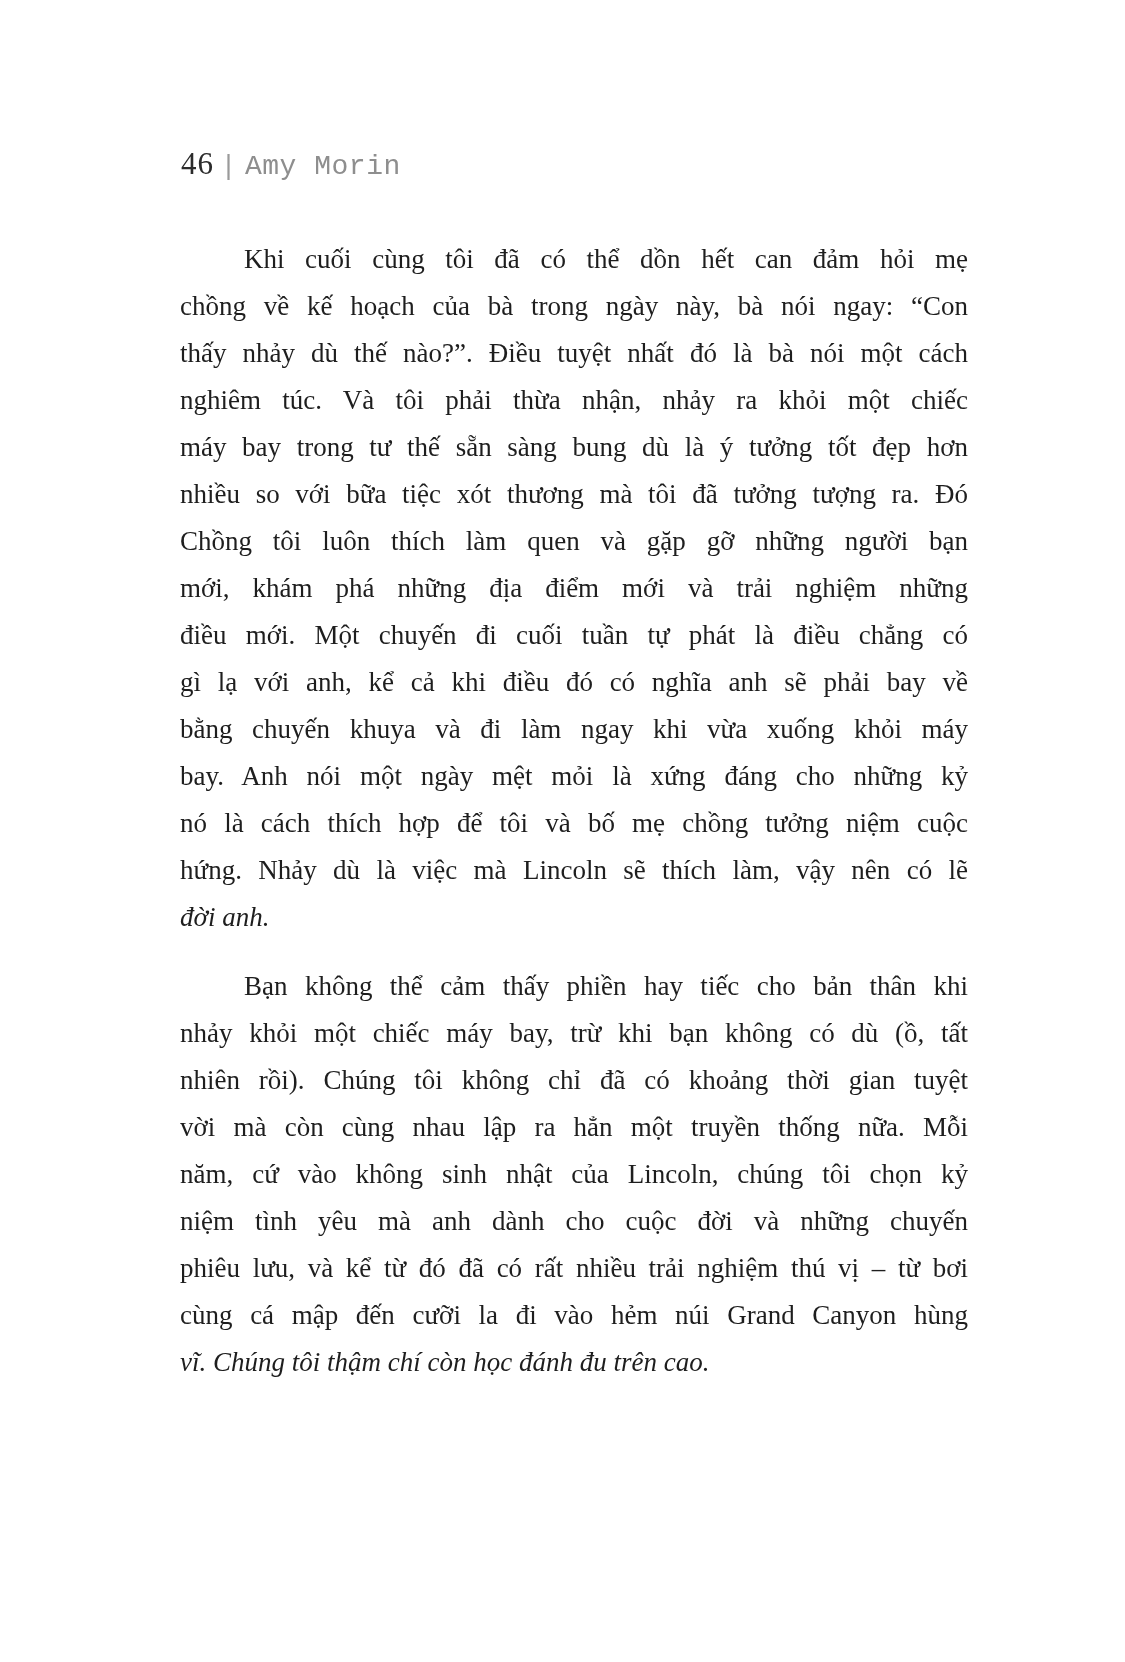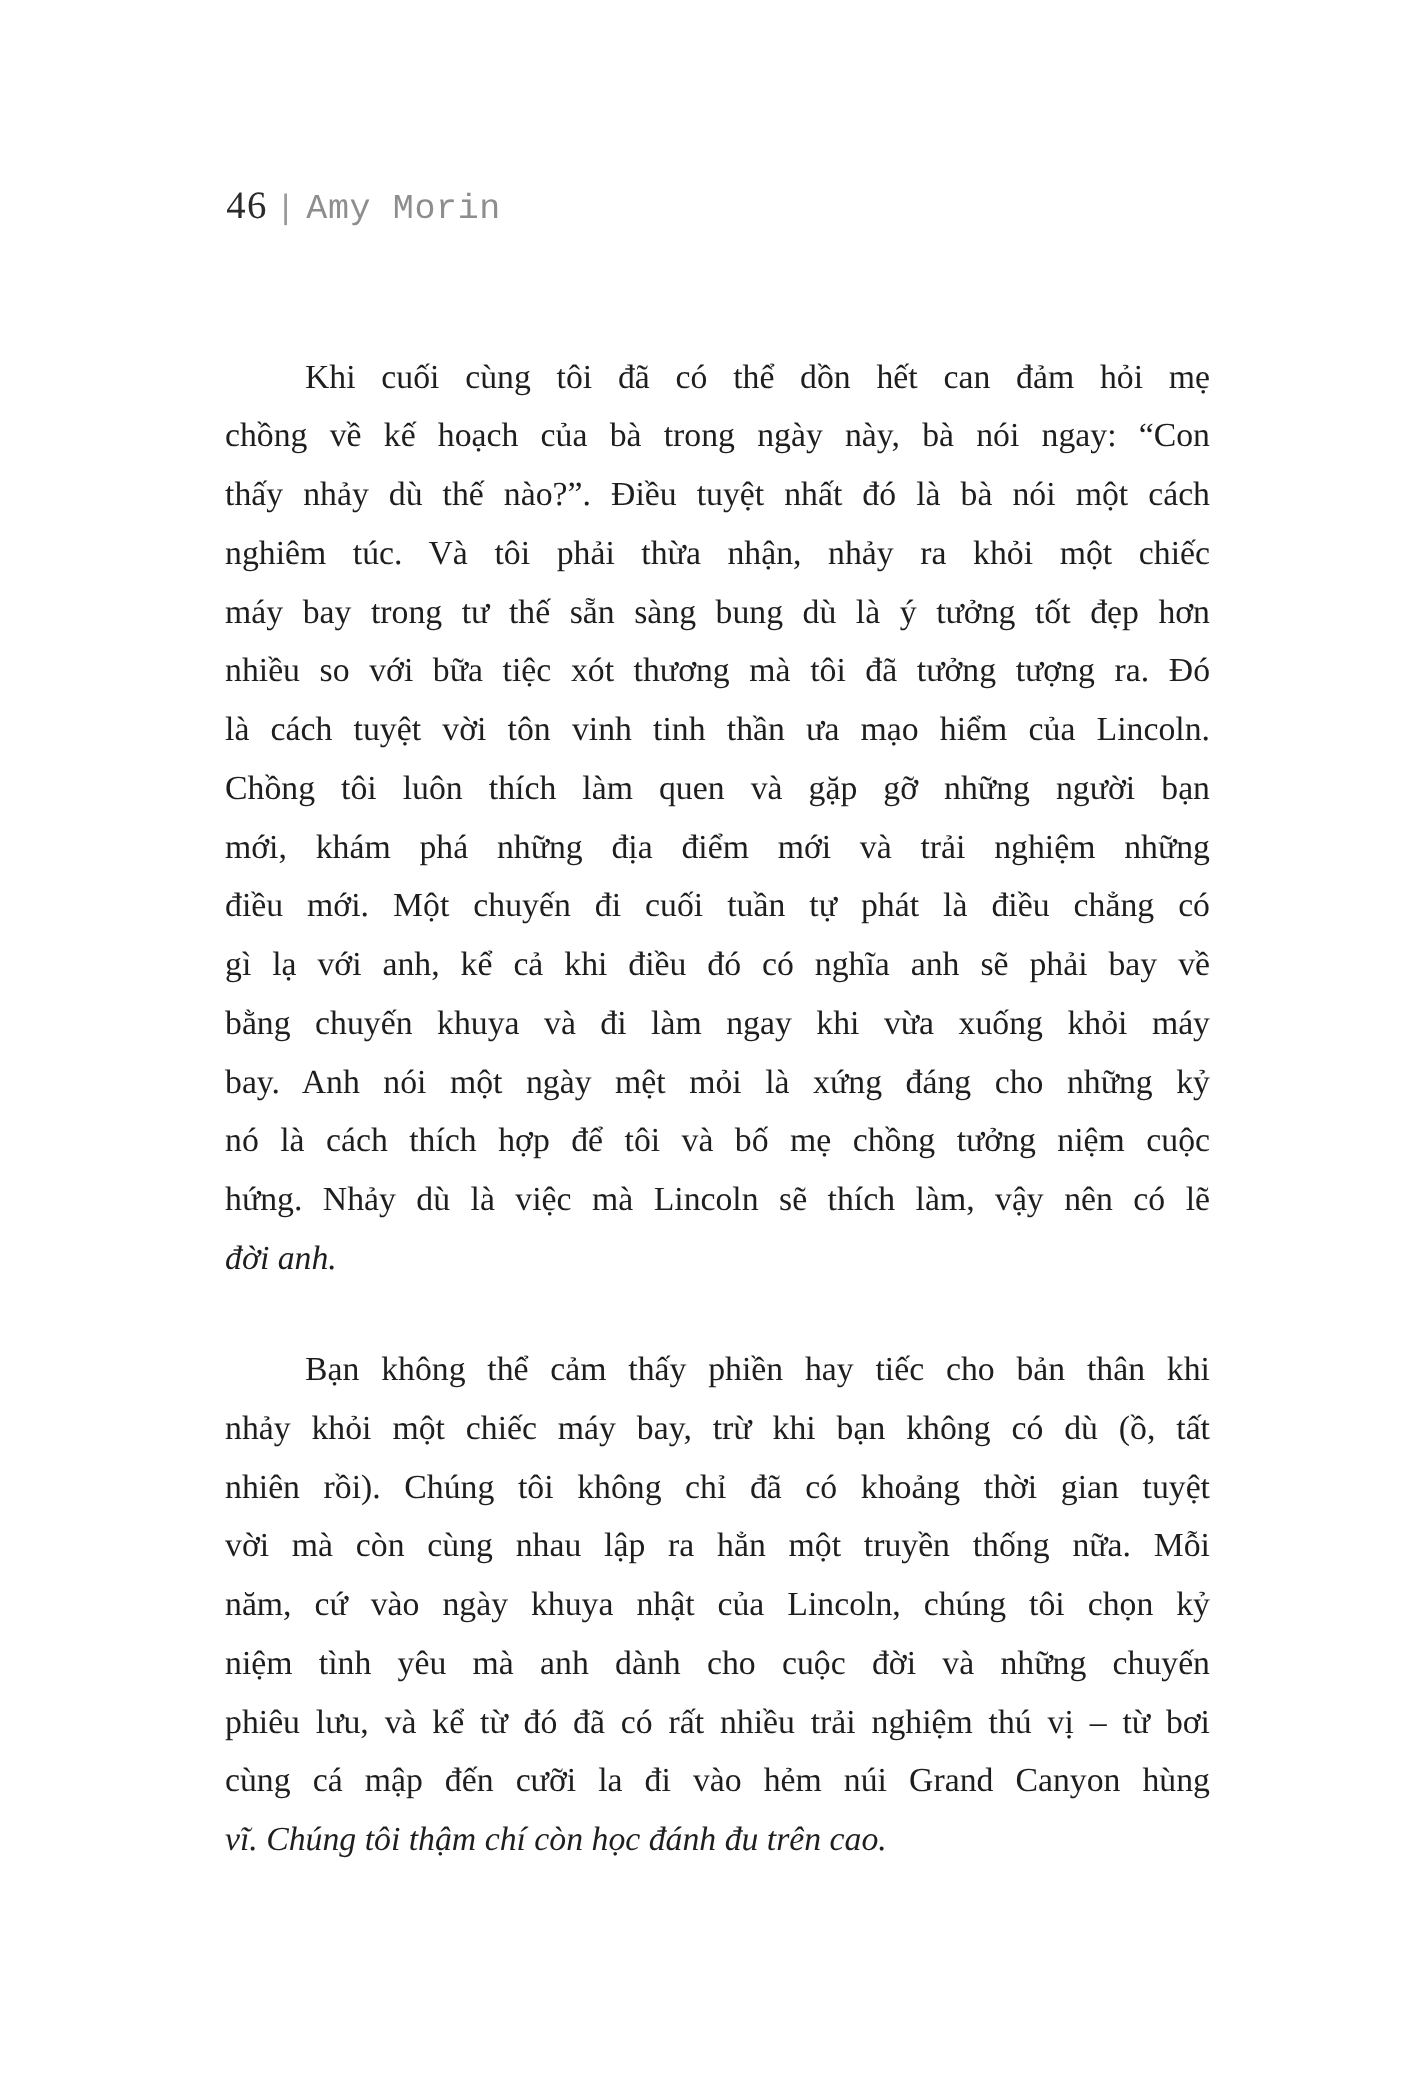--- a/index.html
+++ b/index.html
@@ -48,21 +48,21 @@
     line-height: 47px;
     color: #1e1e1e;
     overflow: hidden;
   }
   .paragraph + .paragraph { margin-top: 22px; }
   .line {
     text-align: justify;
     text-align-last: justify;
     white-space: normal;
   }
-  .line.first { padding-left: 64px; margin-top: 42px; }
+  .line.first { padding-left: 64px; }
   .line.last { text-align-last: left; font-style: italic; }
 </style>
 </head>
 <body>
 
 <div class="page">
 
   <div class="page-header">
     <span class="page-number">46</span>
     <span class="header-separator">|</span>
@@ -70,37 +70,36 @@
   </div>
 
   <div class="text-content">
       <div class="paragraph">
         <div class="line first">Khi cuối cùng tôi đã có thể dồn hết can đảm hỏi mẹ</div>
         <div class="line">chồng về kế hoạch của bà trong ngày này, bà nói ngay: “Con</div>
         <div class="line">thấy nhảy dù thế nào?”. Điều tuyệt nhất đó là bà nói một cách</div>
         <div class="line">nghiêm túc. Và tôi phải thừa nhận, nhảy ra khỏi một chiếc</div>
         <div class="line">máy bay trong tư thế sẵn sàng bung dù là ý tưởng tốt đẹp hơn</div>
         <div class="line">nhiều so với bữa tiệc xót thương mà tôi đã tưởng tượng ra. Đó</div>
-        <div class="line">là cách tuyệt vời tôn vinh tinh thần ưa mạo hiểm của Lincoln.</div>
         <div class="line">Chồng tôi luôn thích làm quen và gặp gỡ những người bạn</div>
         <div class="line">mới, khám phá những địa điểm mới và trải nghiệm những</div>
         <div class="line">điều mới. Một chuyến đi cuối tuần tự phát là điều chẳng có</div>
         <div class="line">gì lạ với anh, kể cả khi điều đó có nghĩa anh sẽ phải bay về</div>
         <div class="line">bằng chuyến khuya và đi làm ngay khi vừa xuống khỏi máy</div>
         <div class="line">bay. Anh nói một ngày mệt mỏi là xứng đáng cho những kỷ</div>
         <div class="line">nó là cách thích hợp để tôi và bố mẹ chồng tưởng niệm cuộc</div>
         <div class="line">hứng. Nhảy dù là việc mà Lincoln sẽ thích làm, vậy nên có lẽ</div>
         <div class="line last">đời anh.</div>
       </div>
       <div class="paragraph">
         <div class="line first">Bạn không thể cảm thấy phiền hay tiếc cho bản thân khi</div>
         <div class="line">nhảy khỏi một chiếc máy bay, trừ khi bạn không có dù (ồ, tất</div>
         <div class="line">nhiên rồi). Chúng tôi không chỉ đã có khoảng thời gian tuyệt</div>
         <div class="line">vời mà còn cùng nhau lập ra hẳn một truyền thống nữa. Mỗi</div>
-        <div class="line">năm, cứ vào ngày khuya nhật của Lincoln, chúng tôi chọn kỷ</div>
+        <div class="line">năm, cứ vào không sinh nhật của Lincoln, chúng tôi chọn kỷ</div>
         <div class="line">niệm tình yêu mà anh dành cho cuộc đời và những chuyến</div>
         <div class="line">phiêu lưu, và kể từ đó đã có rất nhiều trải nghiệm thú vị – từ bơi</div>
         <div class="line">cùng cá mập đến cưỡi la đi vào hẻm núi Grand Canyon hùng</div>
         <div class="line last">vĩ. Chúng tôi thậm chí còn học đánh đu trên cao.</div>
       </div>
     </div>
 
 </div>
 
 </body></html>

